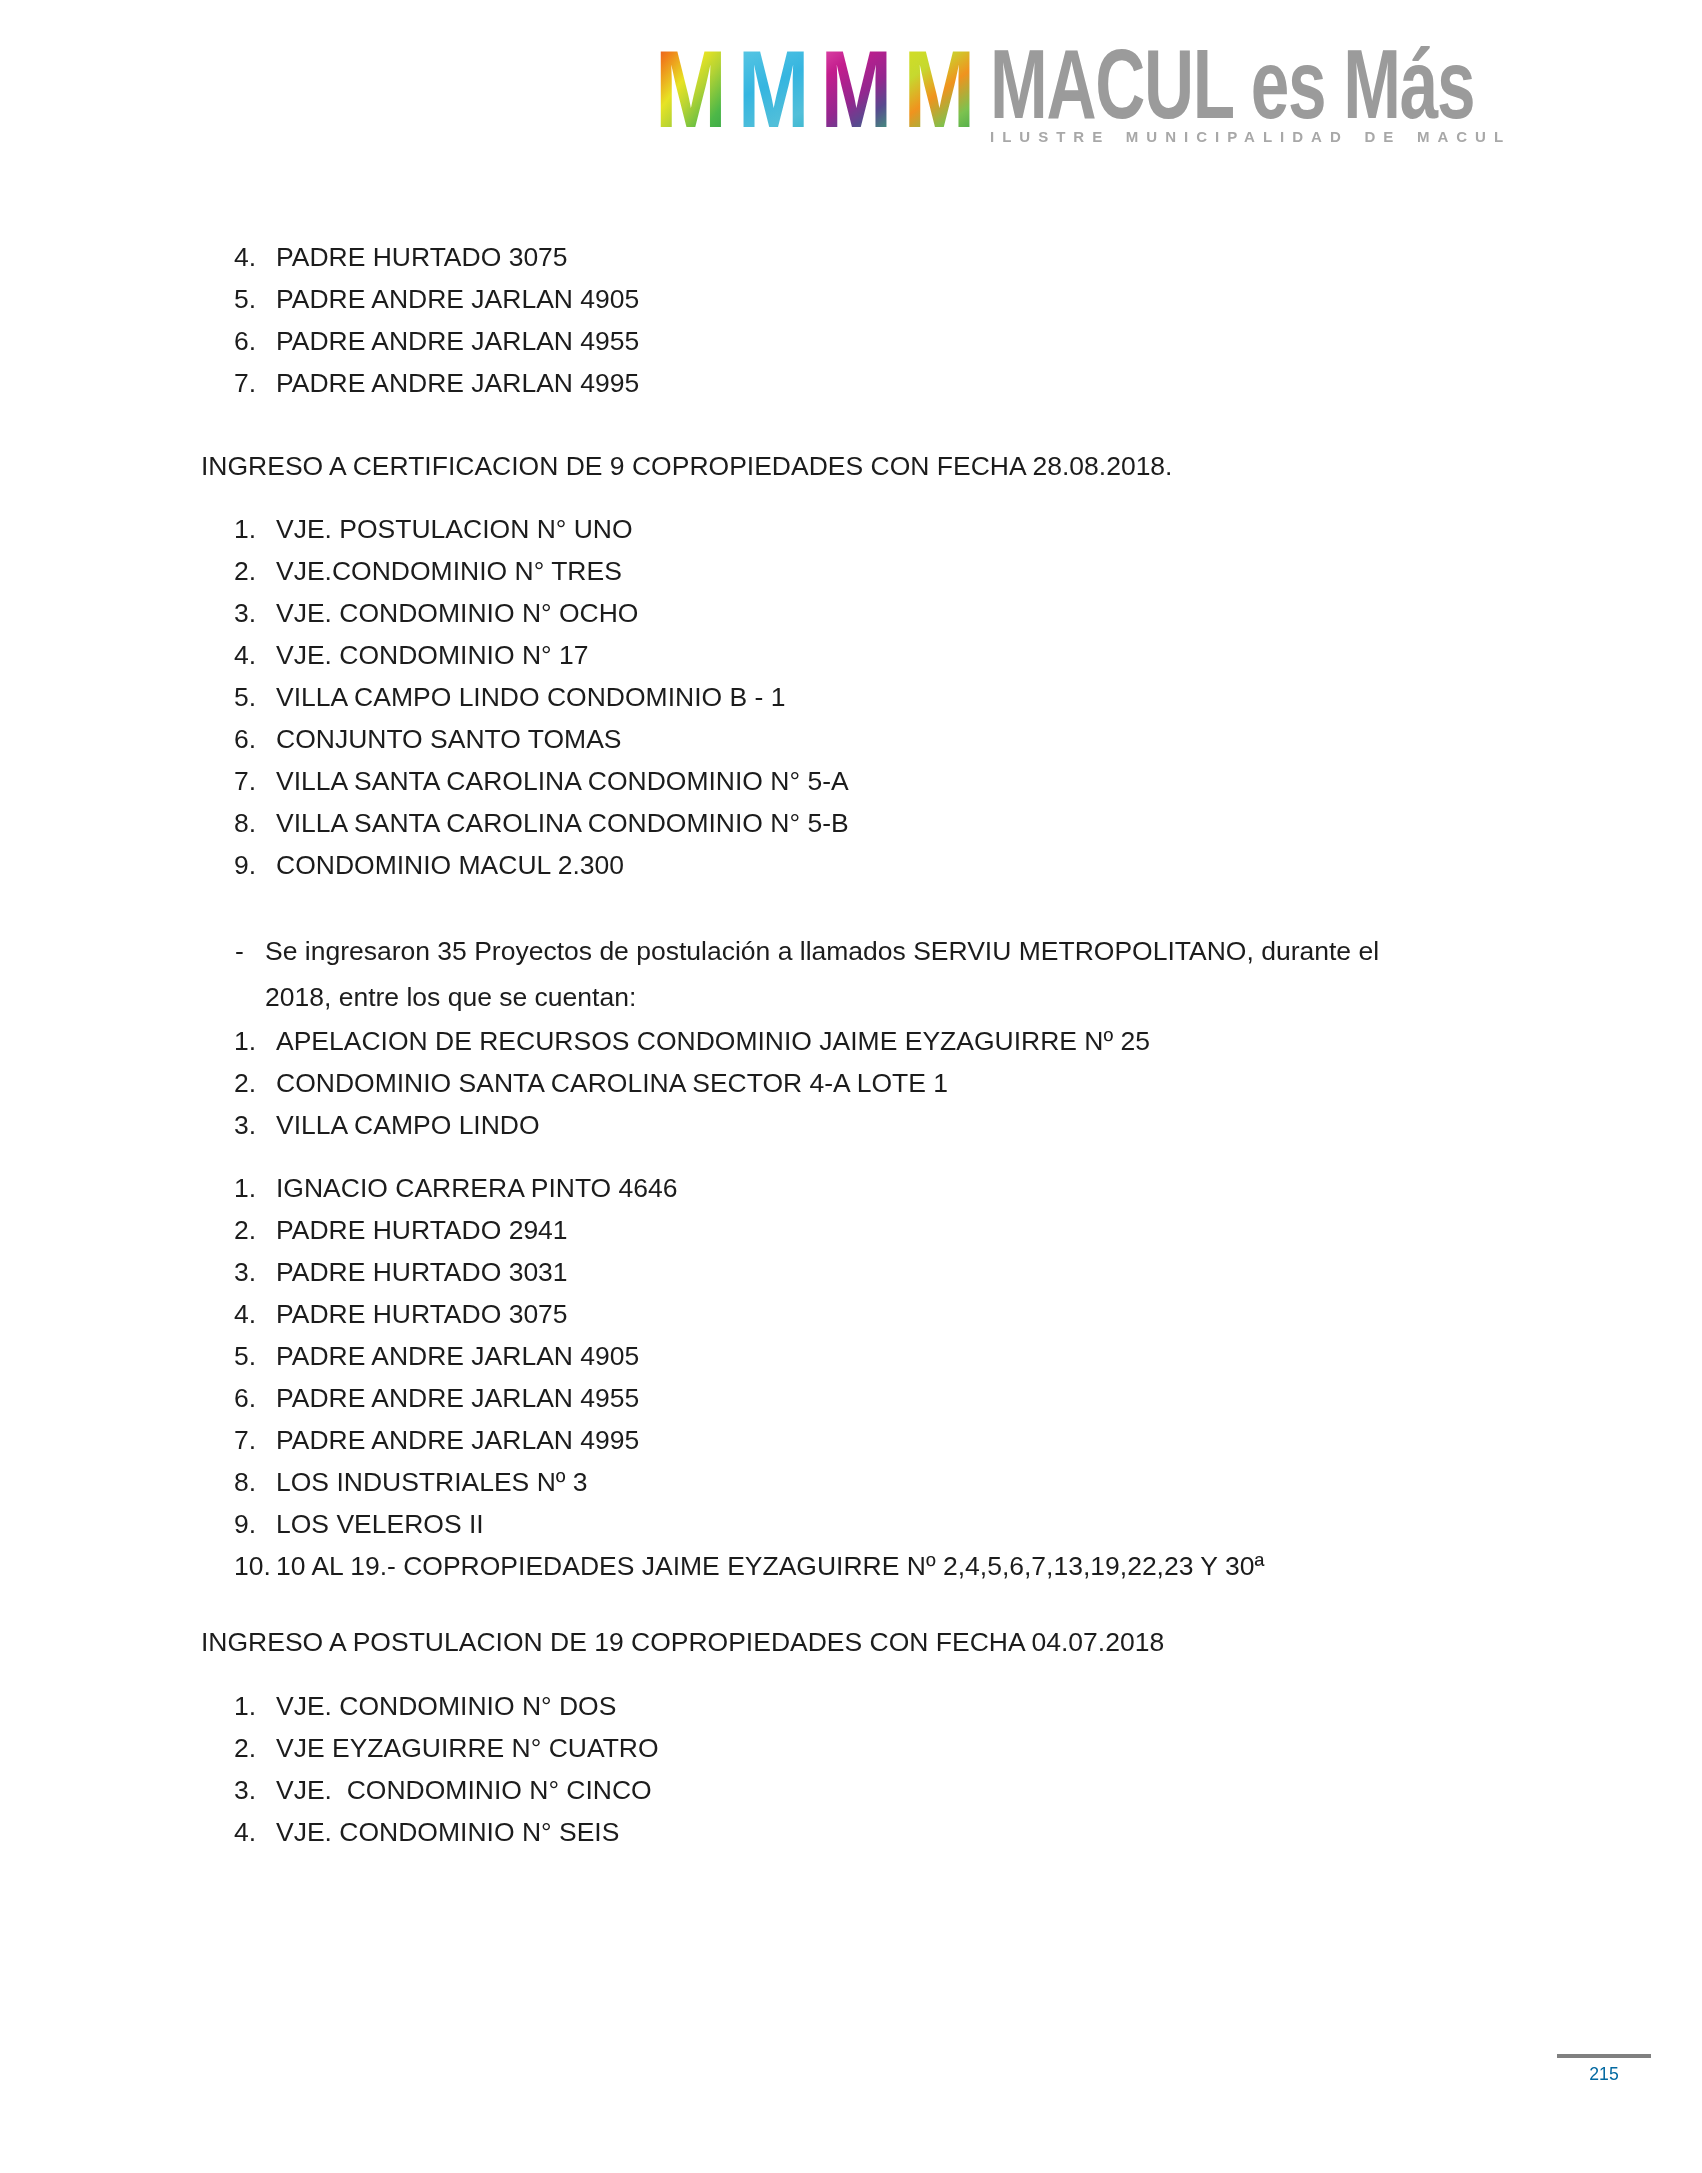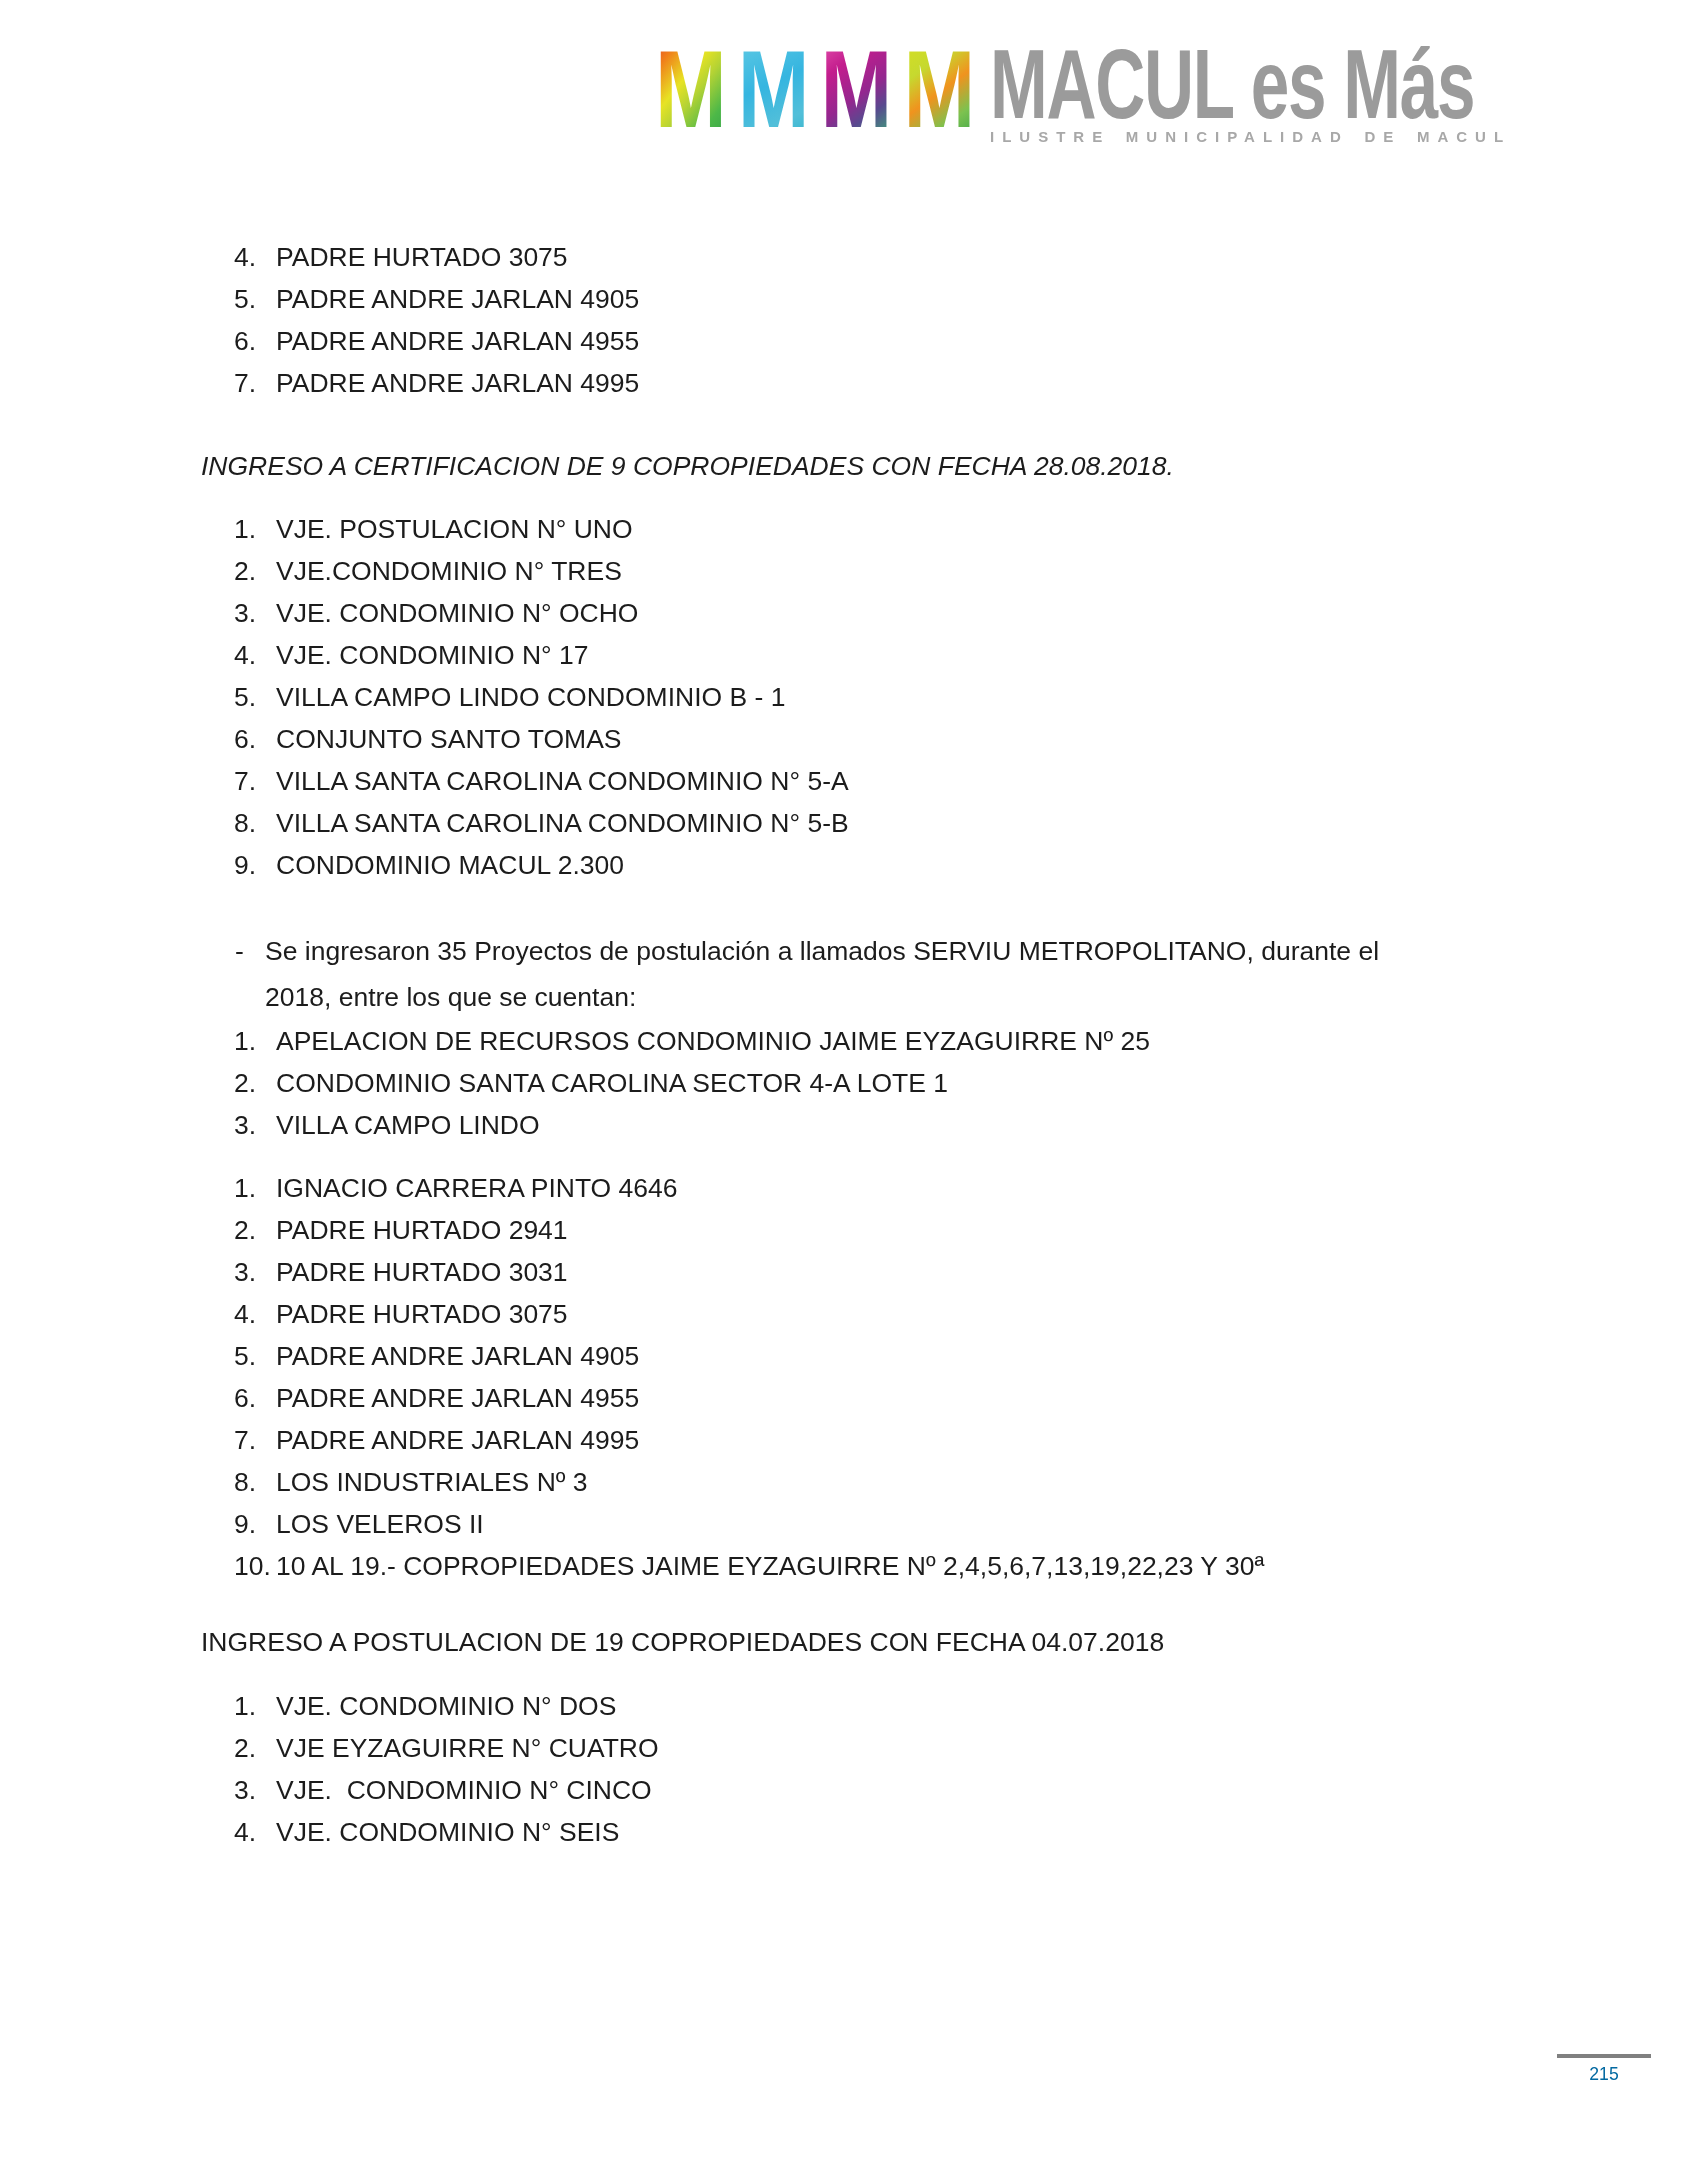--- a/index.html
+++ b/index.html
@@ -45,21 +45,21 @@
 
   .doc-heading { line-height:46px; }
   .doc-heading.justified { text-align:justify; text-align-last:left; }
 
   .dash-para { position:relative; padding-left:64px; line-height:46px; }
   .dash-mark { position:absolute; left:34px; top:0; }
   .dash-text { display:inline-block; max-width:1129px; white-space:pre-wrap; }
 
   
   .sec-0 { margin-top:0; }
-  .sec-1 { margin-top:39px;font-style:italic; }
+  .sec-1 { margin-top:39px; }
   .sec-2 { margin-top:19.4px; }
   .sec-3 { margin-top:42px; }
   .sec-4 { margin-top:0; }
   .sec-5 { margin-top:17.6px; }
   .sec-6 { margin-top:21px; }
   .sec-7 { margin-top:32px; }
   .sec-8 { margin-top:19.4px; }
 
   
   .footer-rule { position:absolute; left:1557px; top:2054px; width:94px; height:3.5px; }

